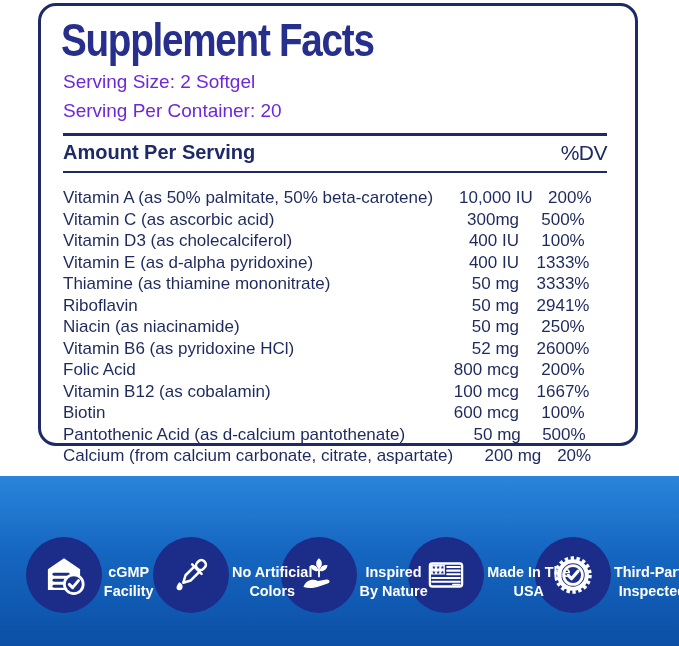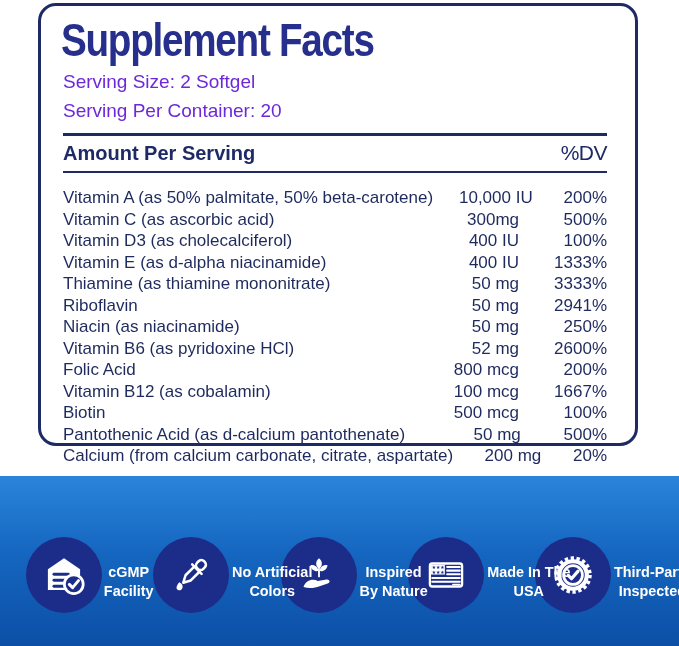--- a/index.html
+++ b/index.html
@@ -22,33 +22,33 @@
     transform:scaleX(0.84);transform-origin:left center;
     white-space:nowrap;
   }
   .serving-line{
     color:#6d28d9;font-size:19px;line-height:22px;margin-top:7px;margin-left:2px;
   }
   .rule{background:#1e2a66;margin-left:2px;margin-right:2px;}
   .rule.thick{height:3px;margin-top:11px;}
   .rule.thin{height:2px;}
   .header-row{
-    display:flex;align-items:center;color:#1e2a66;
+    display:flex;align-items:flex-start;color:#1e2a66;
     padding:5px 0 6px 2px;margin-right:2px;
   }
   .header-row .hleft{flex:1;font-weight:bold;font-size:20px;}
   .header-row .hright{width:88px;text-align:right;font-size:21px;letter-spacing:-0.5px;}
   .rows{margin-top:14px;}
   .nrow{
     display:flex;align-items:baseline;color:#1e2a5e;
     font-size:17px;line-height:21.5px;padding-left:2px;margin-right:2px;
   }
   .nrow .nname{flex:1;white-space:nowrap;}
   .nrow .amt{width:118px;text-align:right;white-space:nowrap;}
-  .nrow .dv{width:88px;text-align:right;white-space:nowrap;}
+  .nrow .dv{width:88px;text-align:center;white-space:nowrap;}
   
   .banner{
     position:absolute;left:0;top:476px;width:679px;height:170px;
     background:linear-gradient(180deg,#2b85da 0%,#1566c0 45%,#0c4fa6 100%);
     display:flex;justify-content:space-between;
     padding:28px 26px 0 26px;box-sizing:border-box;
   }
   .badge{width:118px;display:flex;flex-direction:row;align-items:center;}
   .badge-circle{
     width:76px;height:76px;border-radius:50%;background:#1c2d89;
@@ -83,21 +83,21 @@
         <span class="nname">Vitamin C (as ascorbic acid)</span>
         <span class="amt">300mg</span>
         <span class="dv">500%</span>
       </div>
     <div class="nrow">
         <span class="nname">Vitamin D3 (as cholecalciferol)</span>
         <span class="amt">400 IU</span>
         <span class="dv">100%</span>
       </div>
     <div class="nrow">
-        <span class="nname">Vitamin E (as d-alpha niacinamide)</span>
+        <span class="nname">Vitamin E (as d-alpha pyridoxine)</span>
         <span class="amt">400 IU</span>
         <span class="dv">1333%</span>
       </div>
     <div class="nrow">
         <span class="nname">Thiamine (as thiamine mononitrate)</span>
         <span class="amt">50 mg</span>
         <span class="dv">3333%</span>
       </div>
     <div class="nrow">
         <span class="nname">Riboflavin</span>
@@ -119,21 +119,21 @@
         <span class="amt">800 mcg</span>
         <span class="dv">200%</span>
       </div>
     <div class="nrow">
         <span class="nname">Vitamin B12 (as cobalamin)</span>
         <span class="amt">100 mcg</span>
         <span class="dv">1667%</span>
       </div>
     <div class="nrow">
         <span class="nname">Biotin</span>
-        <span class="amt">500 mcg</span>
+        <span class="amt">600 mcg</span>
         <span class="dv">100%</span>
       </div>
     <div class="nrow">
         <span class="nname">Pantothenic Acid (as d-calcium pantothenate)</span>
         <span class="amt">50 mg</span>
         <span class="dv">500%</span>
       </div>
     <div class="nrow">
         <span class="nname">Calcium (from calcium carbonate, citrate, aspartate)</span>
         <span class="amt">200 mg</span>

